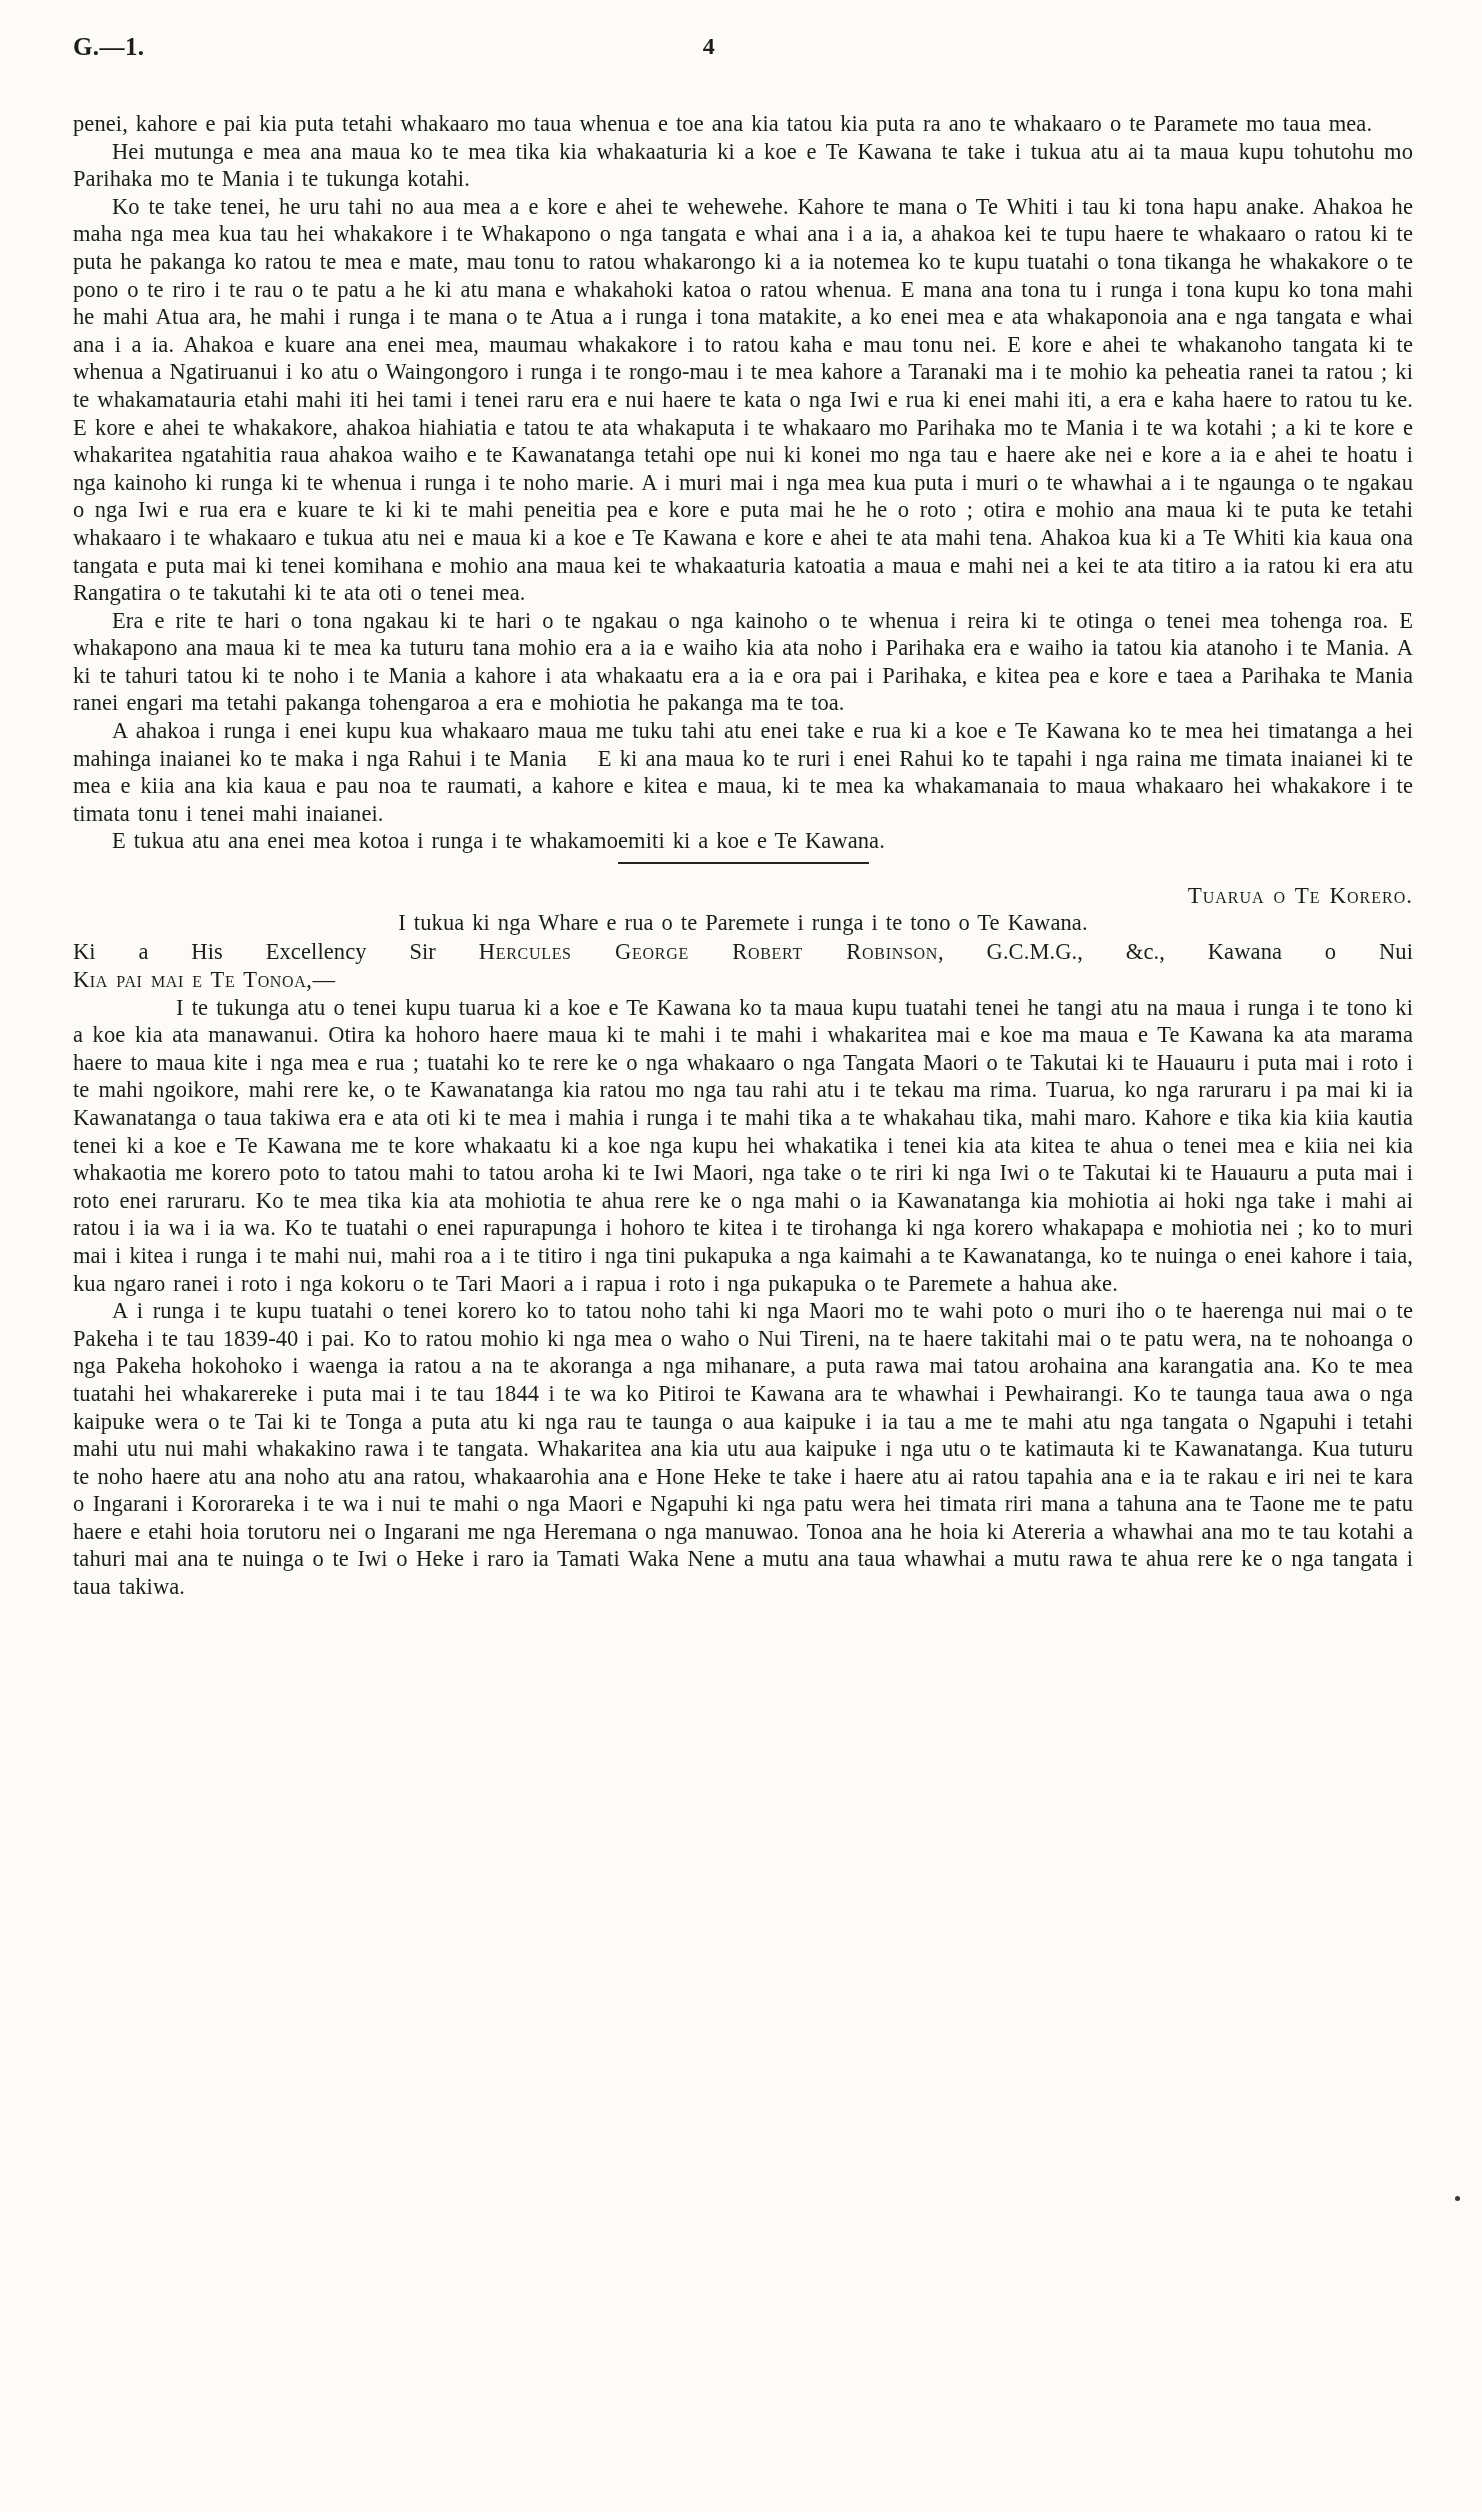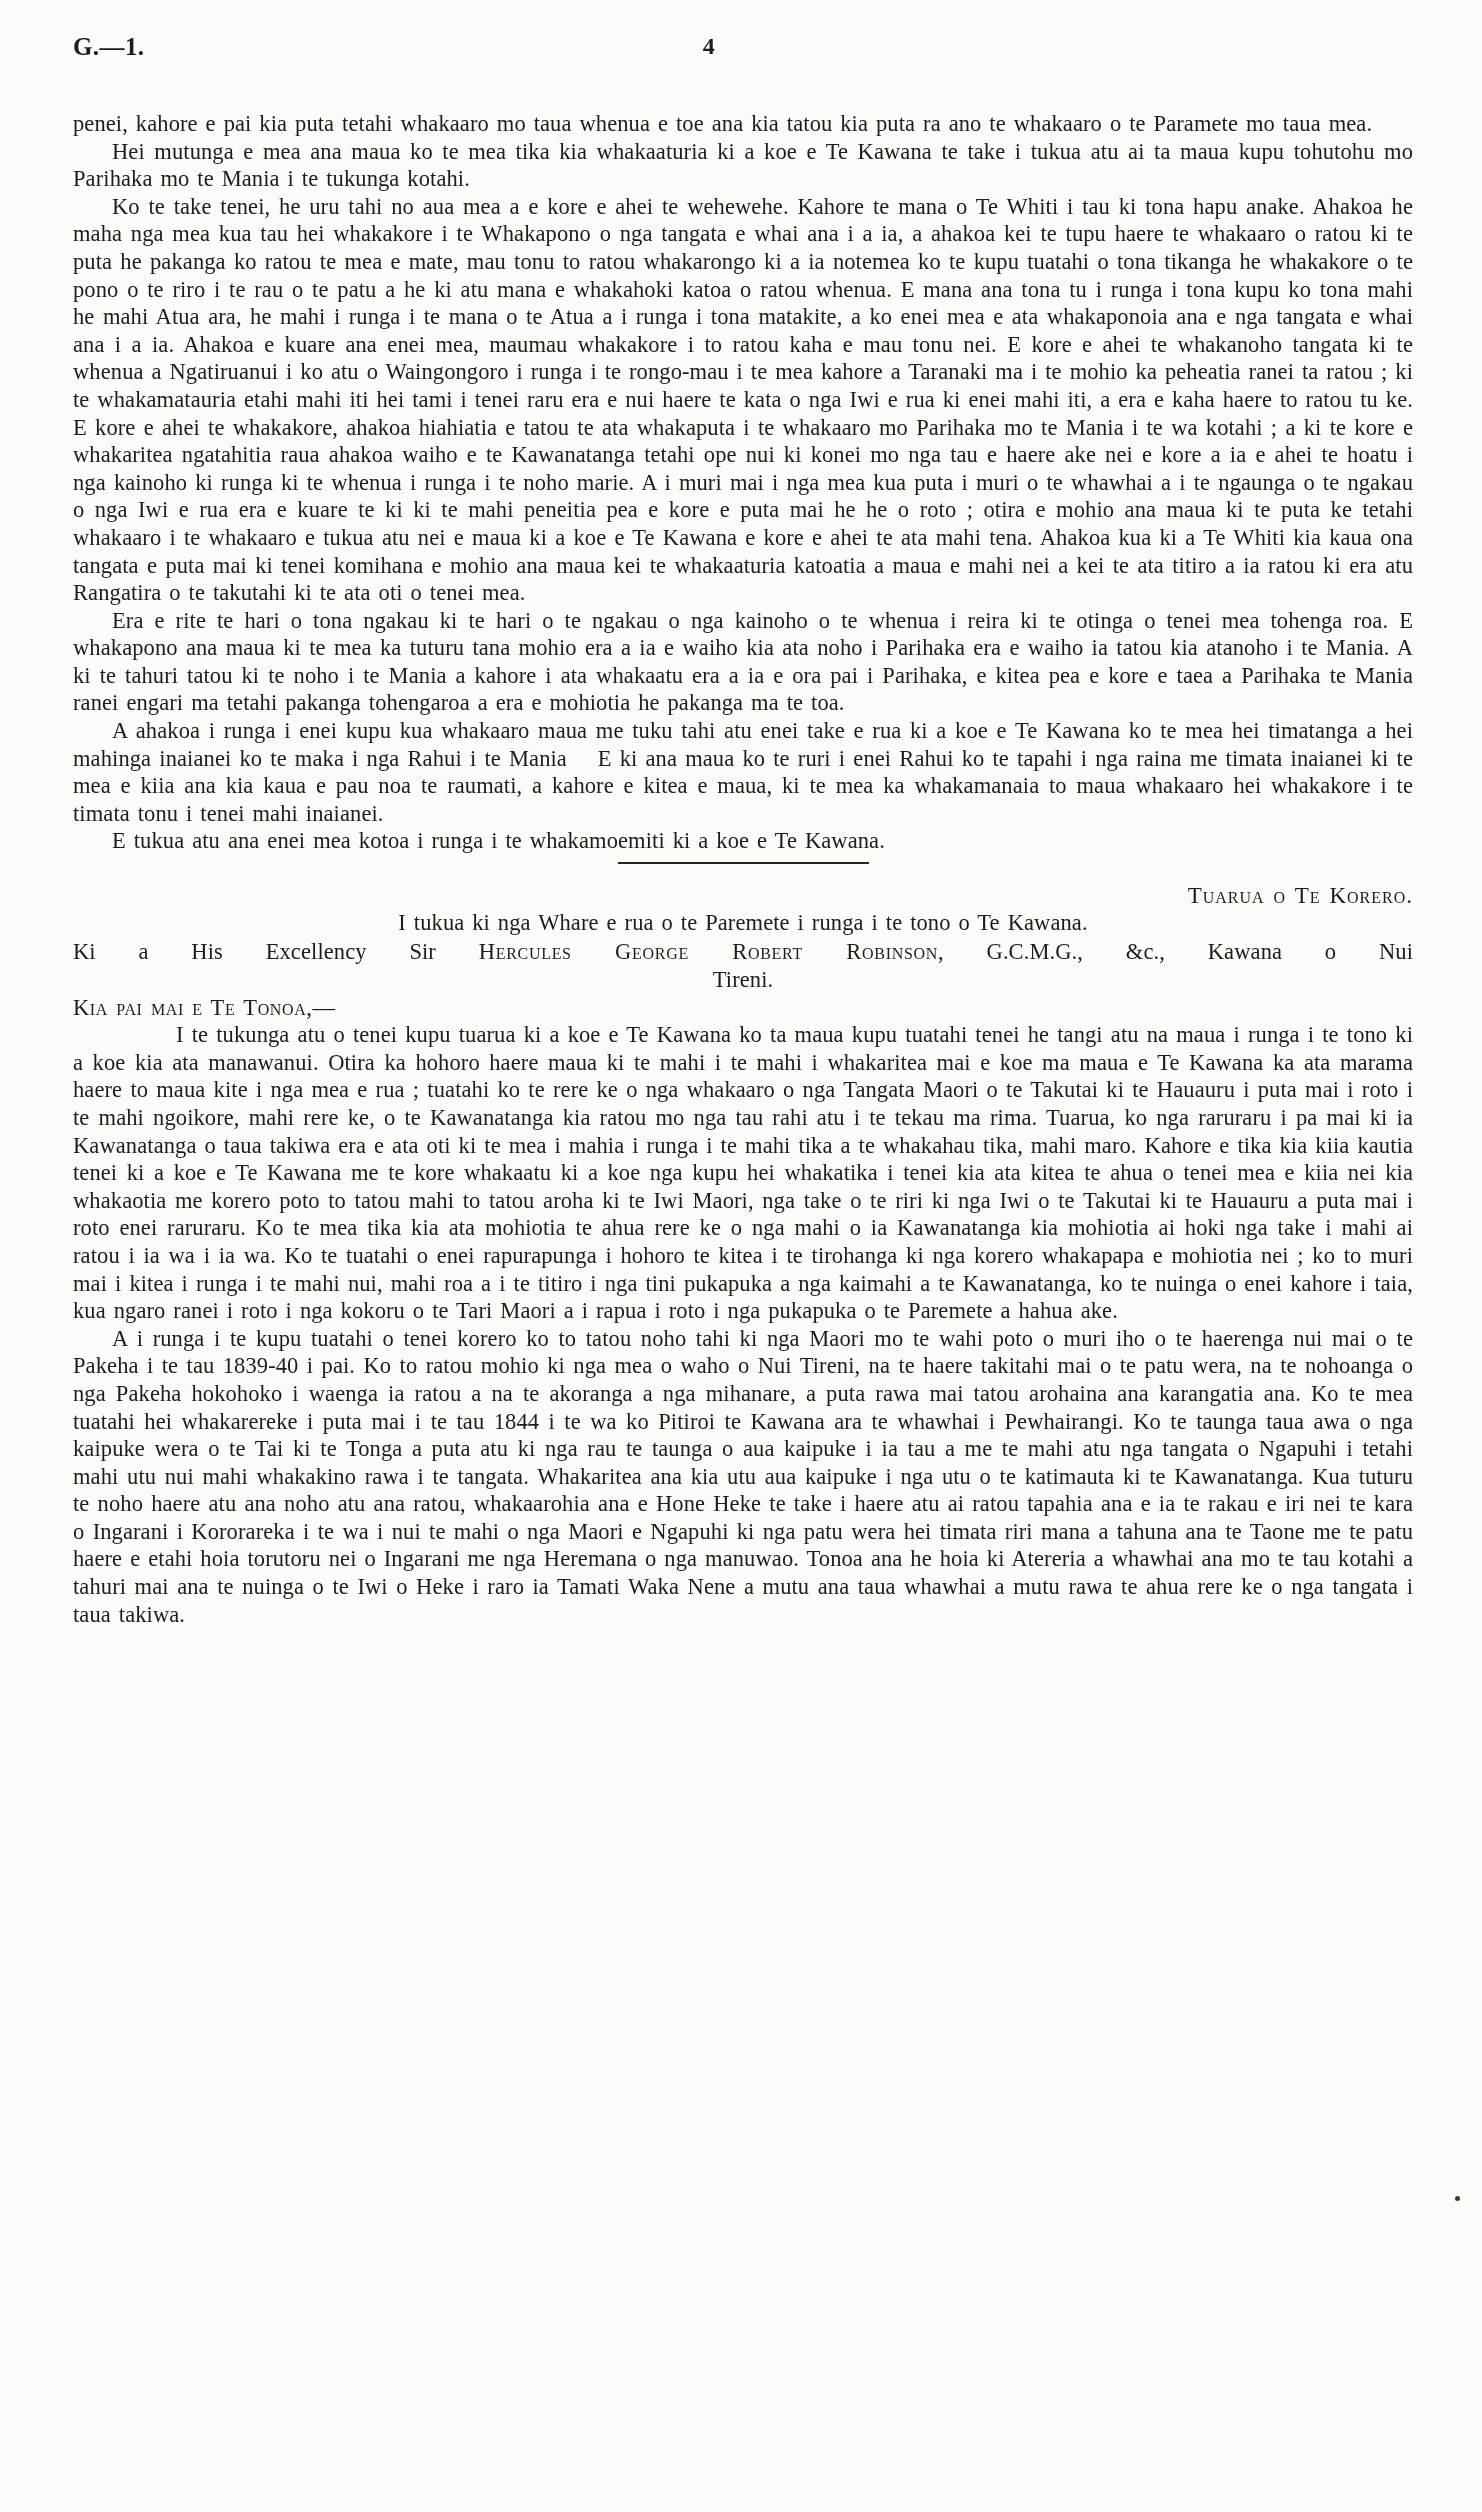--- a/index.html
+++ b/index.html
@@ -115,21 +115,20 @@
 
     </section>
 
     <hr class="short-rule">
 
     <section>
       <h2 class="heading">Tuarua o Te Korero.</h2>
       <p class="center">I tukua ki nga Whare e rua o te Paremete i runga i te tono o Te Kawana.</p>
 
       <p class="address"><span>Ki a His Excellency Sir </span><span class="sc-name">Hercules George Robert Robinson</span><span>, G.C.M.G., &amp;c., Kawana o Nui</span></p>
-      <p class="center">Tireni.</p>
 
       <p class="salutation">Kia pai mai e Te Tonoa,—</p>
 
       <p class="indent-deep">I te tukunga atu o tenei kupu tuarua ki a koe e Te Kawana ko ta maua kupu tuatahi tenei he tangi atu na maua i runga i te tono ki a koe kia ata manawanui. Otira ka hohoro haere maua ki te mahi i te mahi i whakaritea mai e koe ma maua e Te Kawana ka ata marama haere to maua kite i nga mea e rua ; tuatahi ko te rere ke o nga whakaaro o nga Tangata Maori o te Takutai ki te Hauauru i puta mai i roto i te mahi ngoikore, mahi rere ke, o te Kawanatanga kia ratou mo nga tau rahi atu i te tekau ma rima. Tuarua, ko nga raruraru i pa mai ki ia Kawanatanga o taua takiwa era e ata oti ki te mea i mahia i runga i te mahi tika a te whakahau tika, mahi maro. Kahore e tika kia kiia kautia tenei ki a koe e Te Kawana me te kore whakaatu ki a koe nga kupu hei whakatika i tenei kia ata kitea te ahua o tenei mea e kiia nei kia whakaotia me korero poto to tatou mahi to tatou aroha ki te Iwi Maori, nga take o te riri ki nga Iwi o te Takutai ki te Hauauru a puta mai i roto enei raruraru. Ko te mea tika kia ata mohiotia te ahua rere ke o nga mahi o ia Kawanatanga kia mohiotia ai hoki nga take i mahi ai ratou i ia wa i ia wa. Ko te tuatahi o enei rapurapunga i hohoro te kitea i te tirohanga ki nga korero whakapapa e mohiotia nei ; ko to muri mai i kitea i runga i te mahi nui, mahi roa a i te titiro i nga tini pukapuka a nga kaimahi a te Kawanatanga, ko te nuinga o enei kahore i taia, kua ngaro ranei i roto i nga kokoru o te Tari Maori a i rapua i roto i nga pukapuka o te Paremete a hahua ake.</p>
       <p class="indent">A i runga i te kupu tuatahi o tenei korero ko to tatou noho tahi ki nga Maori mo te wahi poto o muri iho o te haerenga nui mai o te Pakeha i te tau 1839-40 i pai. Ko to ratou mohio ki nga mea o waho o Nui Tireni, na te haere takitahi mai o te patu wera, na te nohoanga o nga Pakeha hokohoko i waenga ia ratou a na te akoranga a nga mihanare, a puta rawa mai tatou arohaina ana karangatia ana. Ko te mea tuatahi hei whakarereke i puta mai i te tau 1844 i te wa ko Pitiroi te Kawana ara te whawhai i Pewhairangi. Ko te taunga taua awa o nga kaipuke wera o te Tai ki te Tonga a puta atu ki nga rau te taunga o aua kaipuke i ia tau a me te mahi atu nga tangata o Ngapuhi i tetahi mahi utu nui mahi whakakino rawa i te tangata. Whakaritea ana kia utu aua kaipuke i nga utu o te katimauta ki te Kawanatanga. Kua tuturu te noho haere atu ana noho atu ana ratou, whakaarohia ana e Hone Heke te take i haere atu ai ratou tapahia ana e ia te rakau e iri nei te kara o Ingarani i Kororareka i te wa i nui te mahi o nga Maori e Ngapuhi ki nga patu wera hei timata riri mana a tahuna ana te Taone me te patu haere e etahi hoia torutoru nei o Ingarani me nga Heremana o nga manuwao. Tonoa ana he hoia ki Atereria a whawhai ana mo te tau kotahi a tahuri mai ana te nuinga o te Iwi o Heke i raro ia Tamati Waka Nene a mutu ana taua whawhai a mutu rawa te ahua rere ke o nga tangata i taua takiwa.</p>
     </section>
 
   </main>
 
   <span class="ink-dot"></span>

